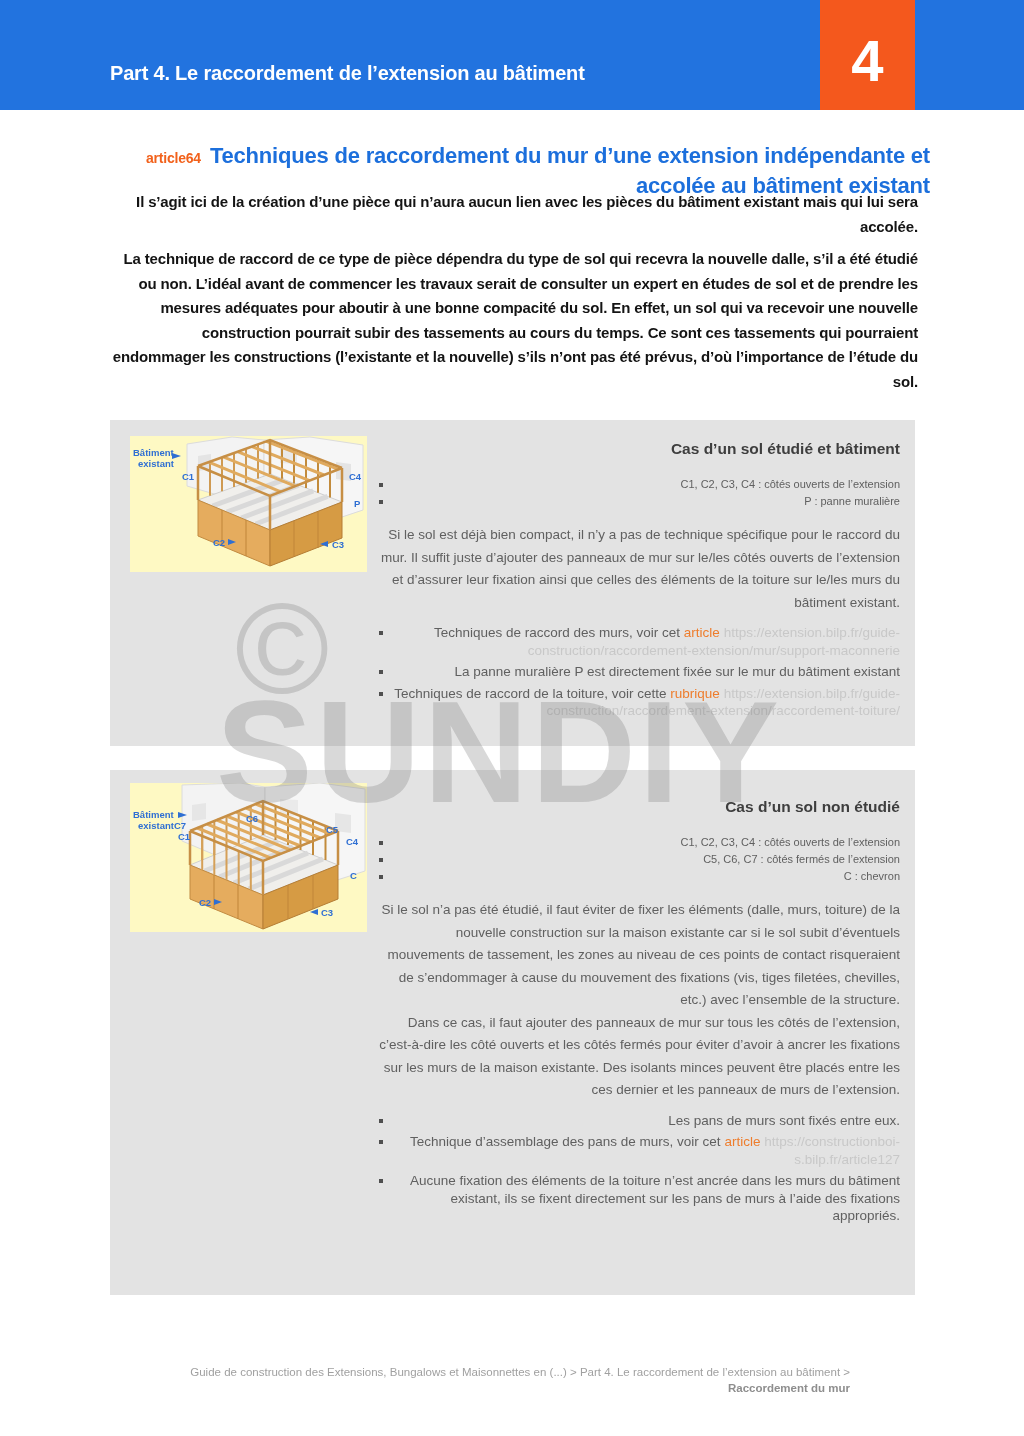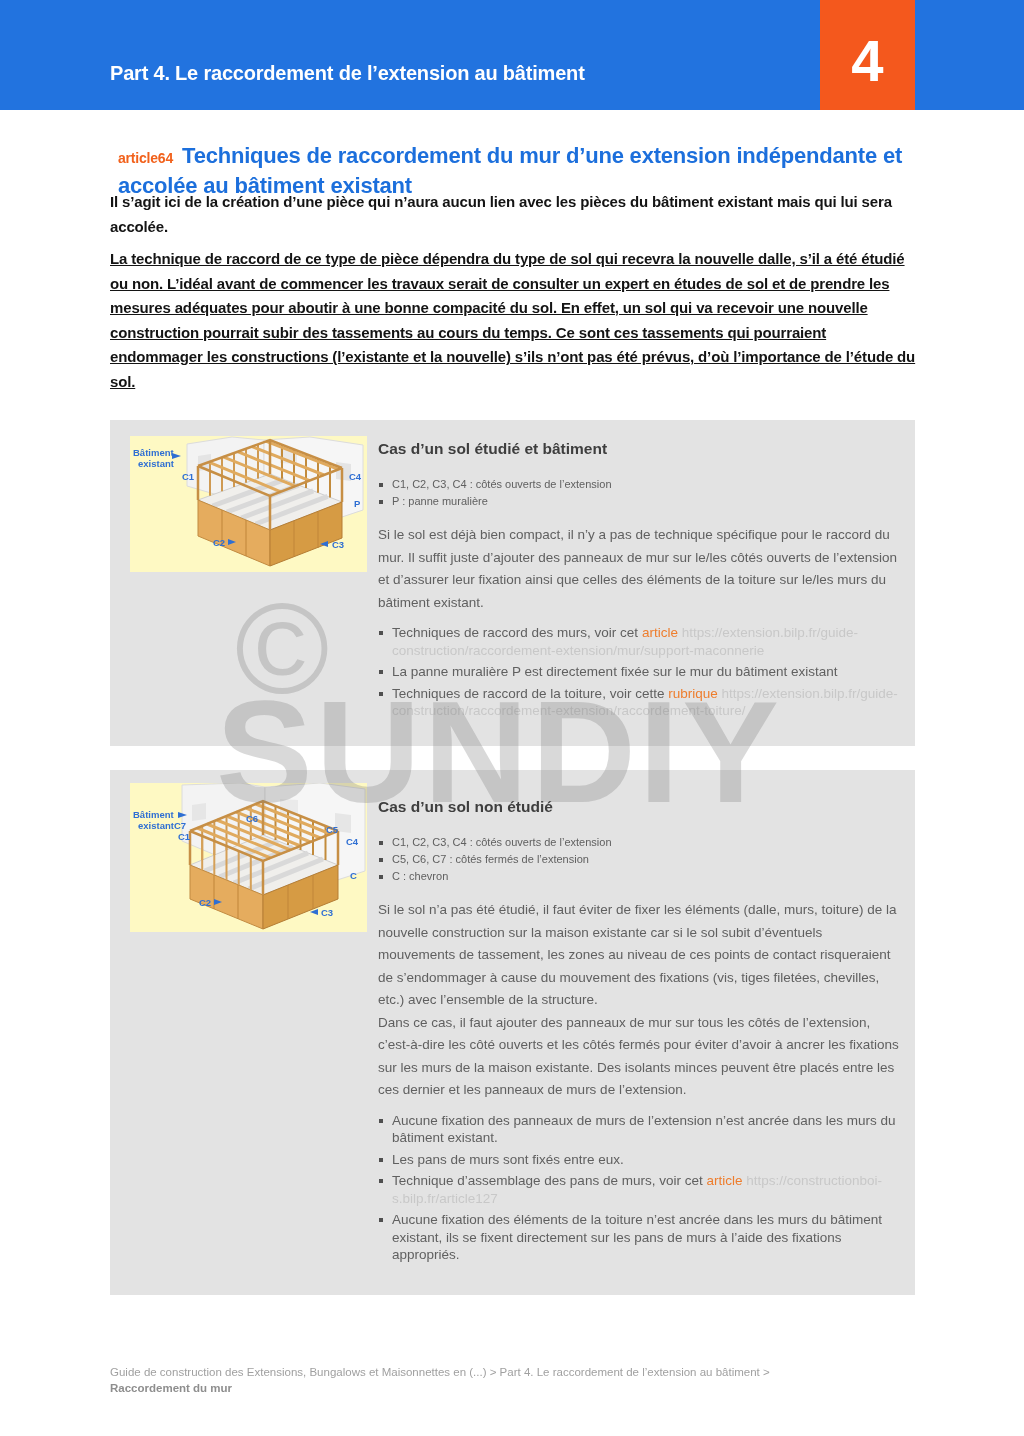--- a/index.html
+++ b/index.html
@@ -1,36 +1,36 @@
 <!DOCTYPE html>
 <html><head>
 <meta charset="utf-8">
 <style>
   html,body{margin:0;padding:0;background:#fff;}
   .page{position:relative;width:1024px;height:1436px;background:#ffffff;overflow:hidden;
-        font-family:"Liberation Sans",sans-serif;}
+        font-family:"Liberation Sans",sans-serif;text-align:right;}
 
   
   .topbar{position:absolute;left:0;top:0;width:1024px;height:110px;background:#2273df;}
   .topbar-title{position:absolute;left:110px;top:62px;font-size:20px;font-weight:700;color:#ffffff;
                 letter-spacing:-0.2px;}
   .chapter-box{position:absolute;left:820px;top:0;width:95px;height:110px;background:#f4581d;
                display:flex;align-items:center;justify-content:center;}
   .chapter-num{color:#ffffff;font-size:58px;font-weight:700;line-height:1;padding-top:12px;}
 
   
   .article-h1{position:absolute;left:110px;top:134px;width:812px;margin:8px;
               font-size:22px;line-height:27px;font-weight:700;color:#1c6fdc;letter-spacing:-0.2px;}
   .article-label{color:#f2611b;font-size:14px;font-weight:700;margin-right:9px;}
 
   
   .intro{position:absolute;left:110px;width:808px;margin:0;font-size:15px;font-weight:700;
          line-height:24.5px;color:#141414;letter-spacing:-0.15px;}
   .intro1{top:190px;}
-  .intro2{top:247px;text-decoration:underline;}
+  .intro2{top:247px;}
 
   
   .card{position:absolute;left:110px;width:805px;background:#e3e3e3;}
   .card1{top:420px;height:326px;}
   .card2{top:770px;height:525px;}
   .figure{position:absolute;left:20px;background:#fef9c3;z-index:2;}
   .card1 .figure{top:16px;width:237px;height:136px;}
   .card2 .figure{top:13px;width:237px;height:149px;}
   .fig-svg{display:block;width:100%;height:100%;}
   .card-content{position:absolute;left:268px;width:522px;z-index:2;}
@@ -183,21 +183,20 @@
       <ul class="blist legend">
         <li><span>C1, C2, C3, C4 : côtés ouverts de l’extension</span></li>
         <li><span>C5, C6, C7 : côtés fermés de l’extension</span></li>
         <li><span>C : chevron</span></li>
       </ul>
       <div class="card-body">
         <p>Si le sol n’a pas été étudié, il faut éviter de fixer les éléments (dalle, murs, toiture) de la nouvelle construction sur la maison existante car si le sol subit d’éventuels mouvements de tassement, les zones au niveau de ces points de contact risqueraient de s’endommager à cause du mouvement des fixations (vis, tiges filetées, chevilles, etc.) avec l’ensemble de la structure.</p>
         <p>Dans ce cas, il faut ajouter des panneaux de mur sur tous les côtés de l’extension, c’est-à-dire les côté ouverts et les côtés fermés pour éviter d’avoir à ancrer les fixations sur les murs de la maison existante. Des isolants minces peuvent être placés entre les ces dernier et les panneaux de murs de l’extension.</p>
       </div>
       <ul class="blist notes">
-        <li><span>Aucune fixation des panneaux de murs de l’extension n’est ancrée dans les murs du bâtiment existant.</span></li>
         <li><span>Les pans de murs sont fixés entre eux.</span></li>
         <li><span>Technique d’assemblage des pans de murs, voir cet</span> <a class="lnk">article</a> <span class="url">https://constructionboi-s.bilp.fr/article127</span></li>
         <li><span>Aucune fixation des éléments de la toiture n’est ancrée dans les murs du bâtiment existant, ils se fixent directement sur les pans de murs à l’aide des fixations appropriés.</span></li>
       </ul>
     </div>
   </section>
 
   <div class="wm wm-copy">©</div>
   <div class="wm wm-brand">SUNDIY</div>
 

